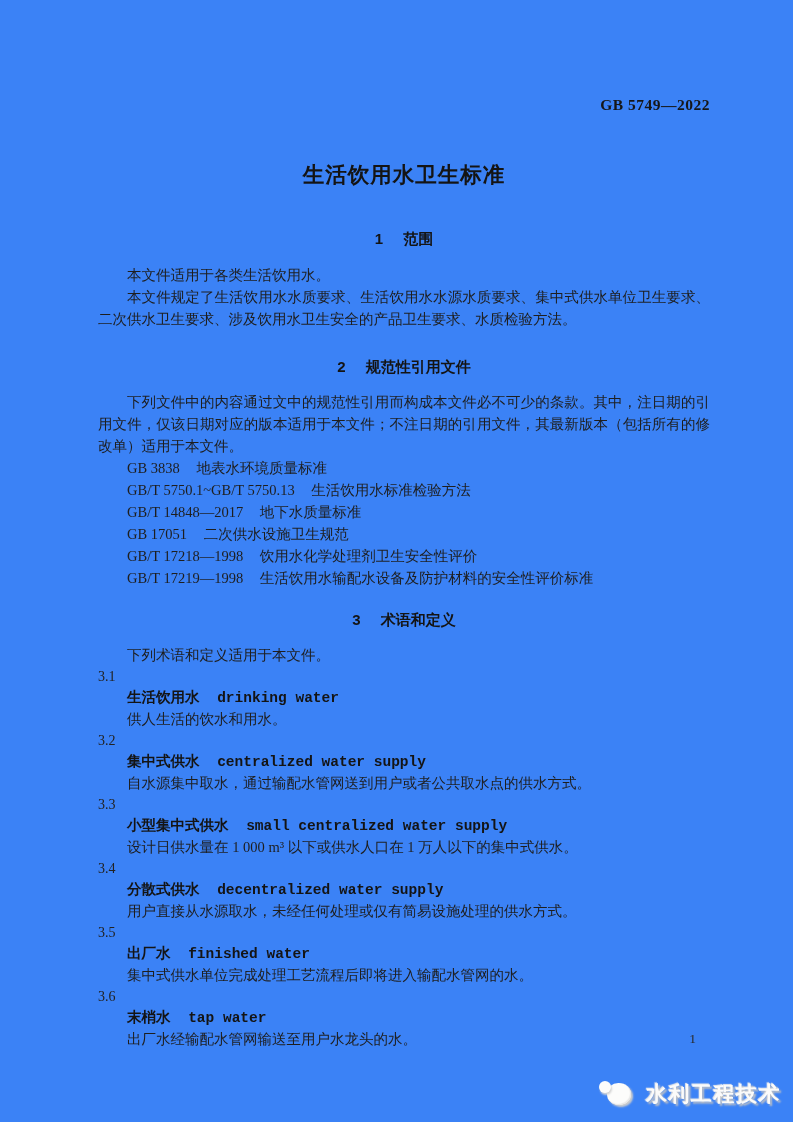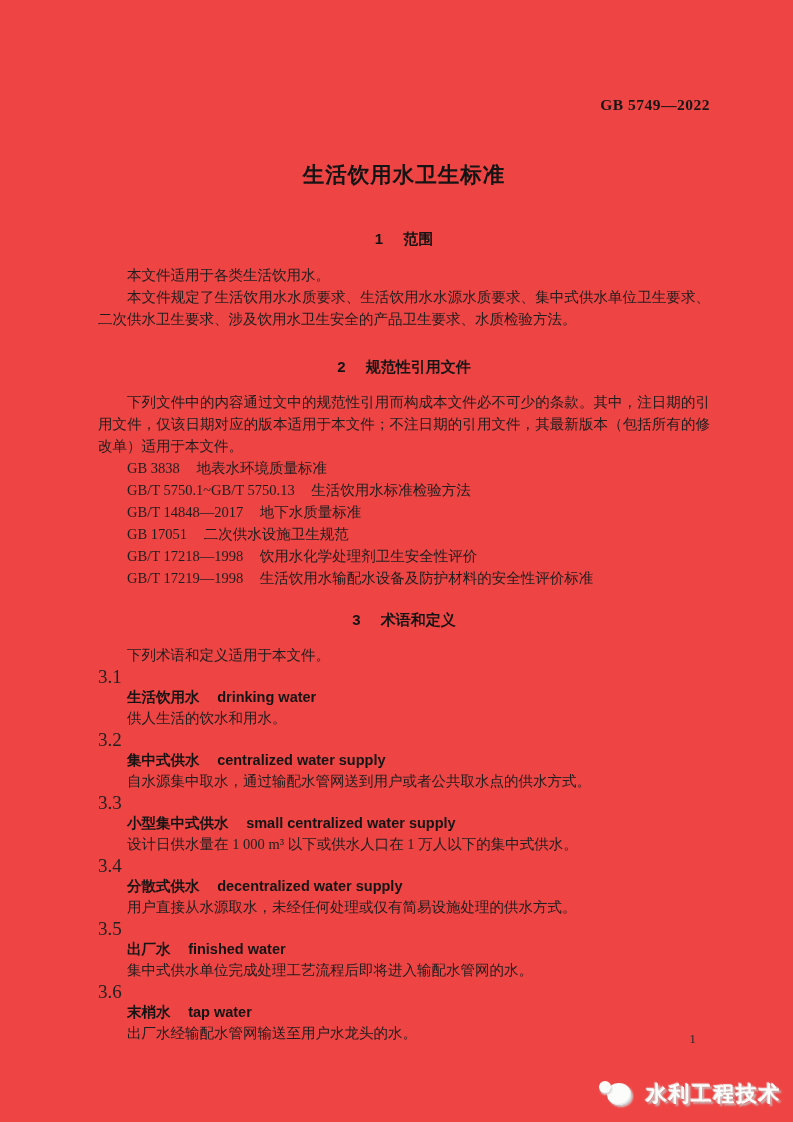--- a/index.html
+++ b/index.html
@@ -1,21 +1,21 @@
 <!DOCTYPE html>
 <html lang="zh"><head>
 <meta charset="utf-8">
 <style>
   html, body { margin: 0; padding: 0; background: #ffffff; }
   .page {
     position: relative;
     width: 793px;
     height: 1122px;
     margin: 0 auto;
-    background: #ef4444;
+    background: #3b82f6;
     color: #1e1e1e;
     font-family: "Liberation Serif", serif;
     box-sizing: border-box;
     padding: 96px 83px 0 98px;
     overflow: hidden;
   }
   .doc-number {
     text-align: right;
     font-family: "Liberation Serif", serif;
     font-weight: bold;
@@ -55,24 +55,24 @@
     text-align: justify;
     color: #1e1e1e;
   }
   .body-para + .body-para { margin-top: 0; }
   .sec-refs .body-para, .sec-terms .body-para { margin-top: 14px; }
   .ref-list { margin-top: 0; font-size: 14.5px; line-height: 22px; }
   .ref-line { padding-left: 2em; white-space: nowrap; }
   .ref-code { margin-right: 13px; }
   .terms-list { margin-top: 0; }
   .term { font-size: 14.5px; line-height: 21px; }
-  .term-num { font-size: 19px; color: #222; }
+  .term-num { font-size: 14px; color: #222; }
   .term-name { padding-left: 2em; font-weight: bold; color: #141414; }
   .term-cn { font-family: "Liberation Sans", sans-serif; }
-  .term-en { font-family: Liberation Sans, sans-serif; margin-left: 14px; }
+  .term-en { font-family: Liberation Mono, monospace; margin-left: 14px; }
   .term-def { padding-left: 2em; }
   .page-number {
     position: absolute;
     top: 1031px;
     right: 97px;
     font-size: 13.5px;
     color: #2a2a2a;
   }
   .watermark {
     position: absolute;

